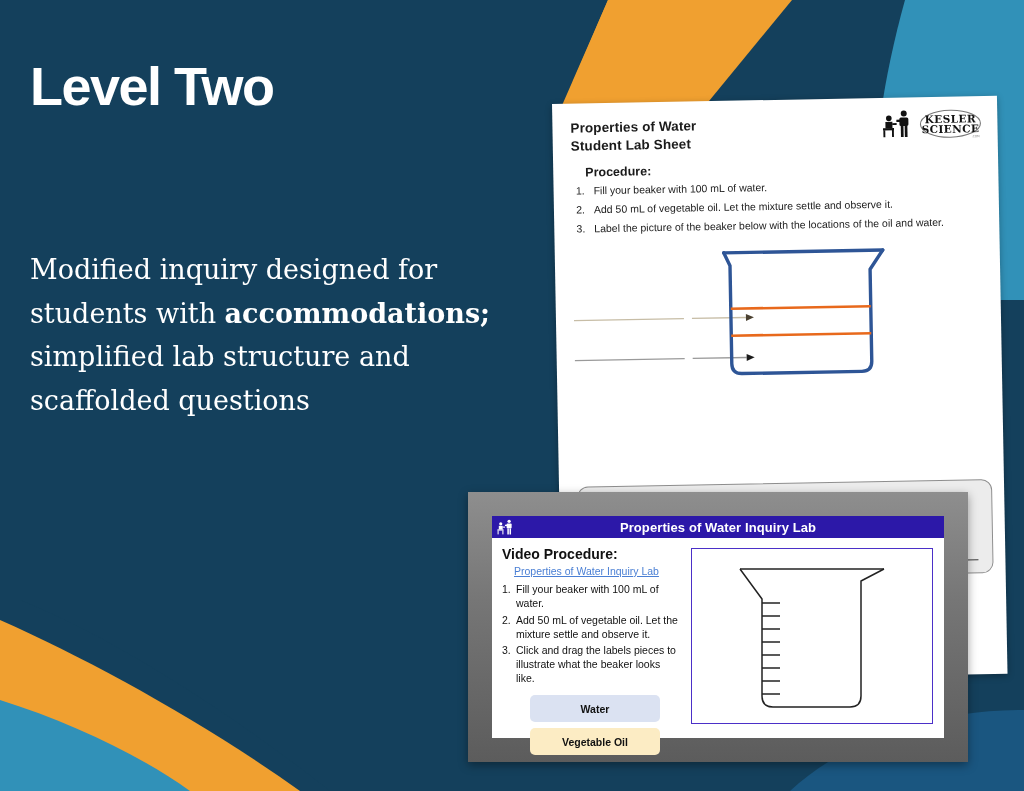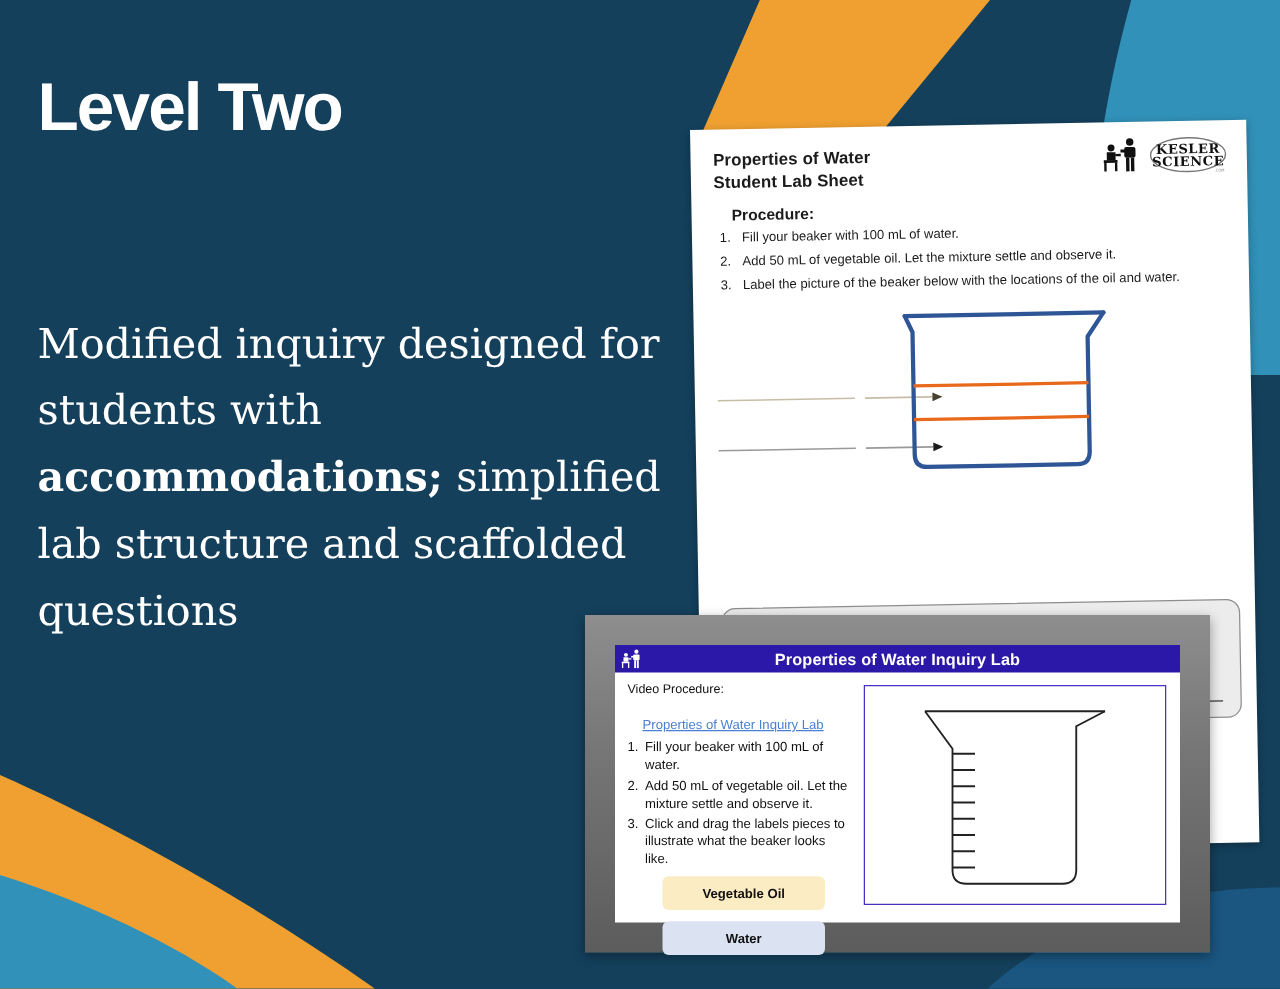--- a/index.html
+++ b/index.html
@@ -15,21 +15,21 @@
   
   .slide-title{
     position:absolute;left:30px;top:58px;
     font-family:"Liberation Sans", sans-serif;
     font-weight:bold;font-size:54px;letter-spacing:-1.5px;
     color:#ffffff;line-height:1.05;
   }
   .slide-body{
     position:absolute;left:30px;top:248px;width:510px;
     font-family:"DejaVu Serif", serif;
-    font-size:33px;line-height:1.62;color:#ffffff;font-weight:400;
+    font-size:27px;line-height:1.62;color:#ffffff;font-weight:400;
   }
   .slide-body b{font-weight:bold;}
 
   
   #labsheet{
     position:absolute;left:552px;top:104px;width:445px;height:578px;
     background:#ffffff;
     transform:rotate(-1.05deg);transform-origin:left top;
     box-shadow:0 2px 7px rgba(0,0,0,.30);
     overflow:hidden;
@@ -79,21 +79,21 @@
     position:relative;
   }
   .win-tb-icon{width:26px;display:flex;align-items:center;justify-content:center;}
   .win-tb-title{
     flex:1;text-align:center;color:#ffffff;font-weight:bold;font-size:13px;
     padding-right:26px;letter-spacing:.1px;
   }
   .win-content{display:flex;padding:8px 10px 6px 10px;box-sizing:border-box;height:calc(100% - 22px);}
   .win-left{width:185px;flex:0 0 185px;padding-right:6px;box-sizing:border-box;}
   .win-right{flex:1;padding:2px 2px 8px 4px;box-sizing:border-box;}
-  .vp-head{font-weight:normal;font-size:10px;color:#111;margin-bottom:17px;}
+  .vp-head{font-weight:bold;font-size:14px;color:#111;margin-bottom:3px;}
   .vp-link{
     display:block;color:#4a7fd4;text-decoration:underline;font-size:10.5px;
     margin:0 0 6px 12px;
   }
   .vp-ol{margin:0;padding:0;list-style:none;font-size:10.5px;color:#111;line-height:1.32;}
   .vp-ol li{display:flex;margin-bottom:3px;}
   .vp-num{width:14px;flex:0 0 14px;}
   .drag-label{
     margin:6px 0 0 28px;width:130px;height:27px;border-radius:5px;
     display:flex;align-items:center;justify-content:center;
@@ -267,22 +267,22 @@
           <li>
             <span class="vp-num">2.</span>
             <span>Add 50 mL of vegetable oil. Let the mixture settle and observe it.</span>
           </li>
           <li>
             <span class="vp-num">3.</span>
             <span>Click and drag the labels pieces to illustrate what the beaker looks like.</span>
           </li>
         </ul>
 
+        <div class="drag-label dl-water">Water</div>
         <div class="drag-label dl-oil">Vegetable Oil</div>
-        <div class="drag-label dl-water">Water</div>
       </div>
 
       <div class="win-right">
         <div class="canvas-box">
           <svg width="240" height="190" viewBox="0 0 240 190">
             <path d="M 48 28 L 70 58 L 70 155 Q 70 166 81 166 L 158 166 Q 169 166 169 155 L 169 40 L 192 28" fill="none" stroke="#222" stroke-width="1.5" stroke-linejoin="round"></path>
             <line x1="48" y1="28" x2="192" y2="28" stroke="#222" stroke-width="1.5"></line>
             <g stroke="#222" stroke-width="1.5">
               <line x1="70" y1="62" x2="88" y2="62"></line>
               <line x1="70" y1="75" x2="88" y2="75"></line>

